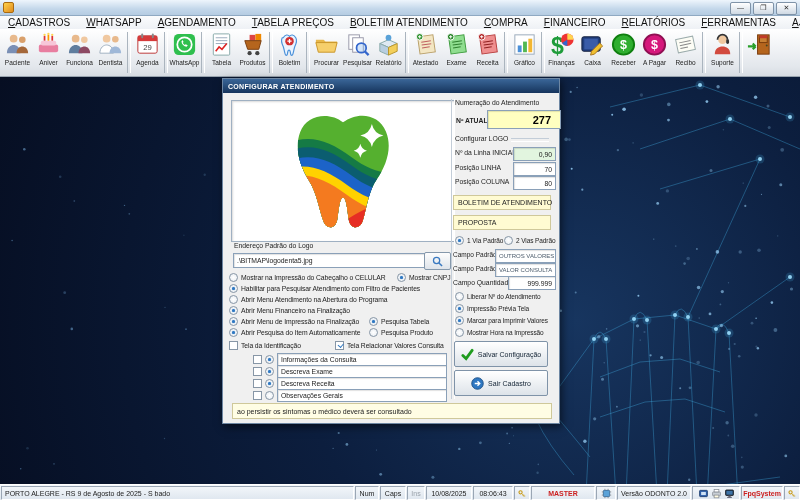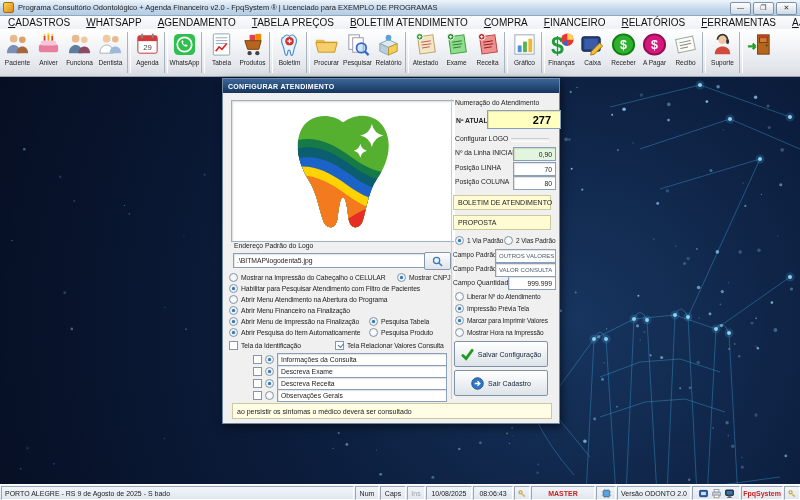--- a/index.html
+++ b/index.html
@@ -96,21 +96,20 @@
   .scell.left{justify-content:flex-start;flex:1;}
   .scell .red{color:#cc1f1f;font-weight:bold;}
   .scell .muted{color:#9aa2ab;}
   .scell svg{width:11px;height:11px;}
 </style>
 </head>
 <body>
 
 <div class="titlebar">
   <div class="app-icon"></div>
-  <span>Programa Consultório Odontológico + Agenda Financeiro v2.0 - FpqSystem ® | Licenciado para  EXEMPLO DE PROGRAMAS</span>
   <div class="win-controls">
     <div class="winbtn">—</div>
     <div class="winbtn">❐</div>
     <div class="winbtn">✕</div>
   </div>
 </div>
 
 <div class="menubar">
     <div class="menu-item"><u>C</u>ADASTROS</div>
     <div class="menu-item"><u>W</u>HATSAPP</div>

